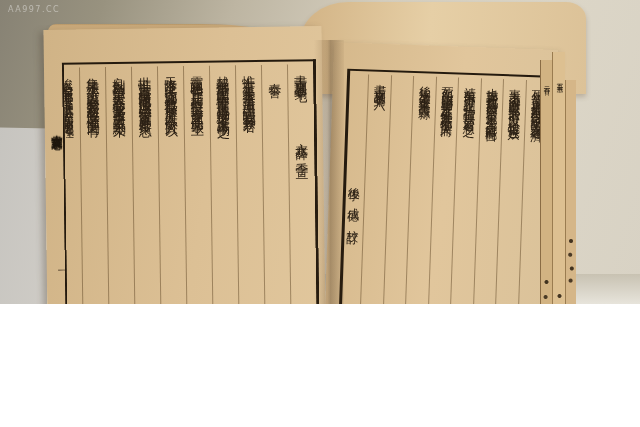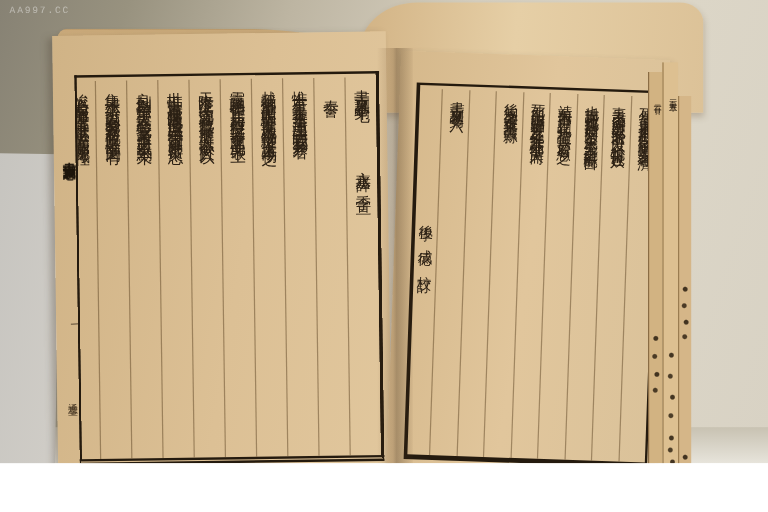--- a/index.html
+++ b/index.html
@@ -1,18 +1,18 @@
 <!DOCTYPE html>
 <html><head>
 <meta charset="utf-8">
 <style>
   html,body{margin:0;padding:0;}
   body{font-family:"DejaVu Sans",sans-serif;}
-  .scene{position:relative;width:640px;height:386px;overflow:hidden;
-    background:linear-gradient(108deg,#878274 0%,#98927f 14%,#bdb5a2 32%,#d6cfbf 52%,#dcd6c7 75%,#d8d2c4 100%);font-family:Liberation Mono, monospace;}
+  .scene{position:relative;width:640px;height:304px;overflow:hidden;
+    background:linear-gradient(108deg,#878274 0%,#98927f 14%,#bdb5a2 32%,#d6cfbf 52%,#dcd6c7 75%,#d8d2c4 100%);}
   .table-bottom{position:absolute;left:0;right:0;bottom:0;height:30px;
     background:linear-gradient(#c8c2b2,#e7e4db);}
   .watermark{position:absolute;left:8px;top:5px;font-size:8px;color:rgba(255,255,255,.42);
     letter-spacing:1.5px;}
   .white-sheet{position:absolute;left:-6px;top:128px;width:54px;height:268px;
     background:linear-gradient(100deg,#c6c4bf,#d0cdc7);transform:rotate(1deg);}
   .book-bottom{position:absolute;left:52px;top:394px;width:518px;height:22px;
     border-top:2px solid #6b5536;
     background:linear-gradient(#b89868,#dcc398 35%,#cdb083);
     box-shadow:0 7px 9px rgba(55,50,40,.45);}

